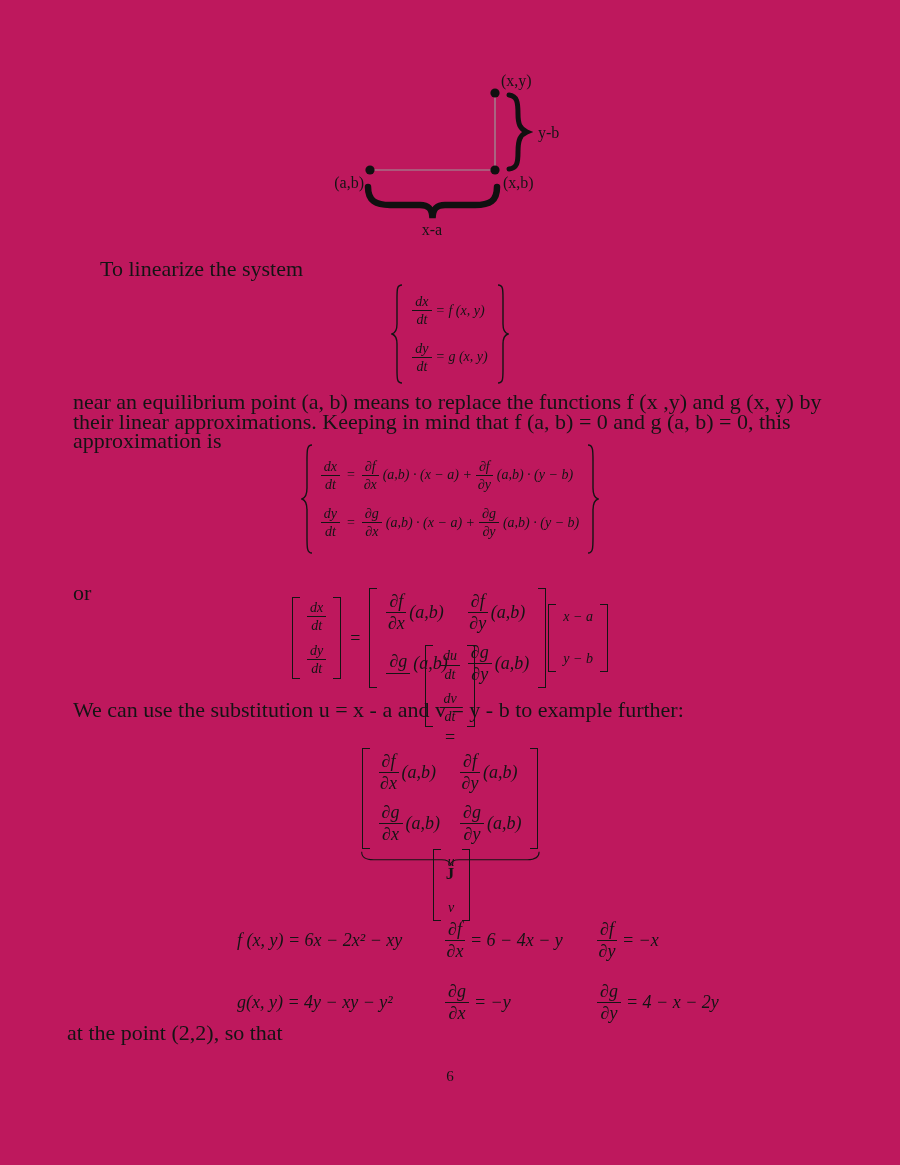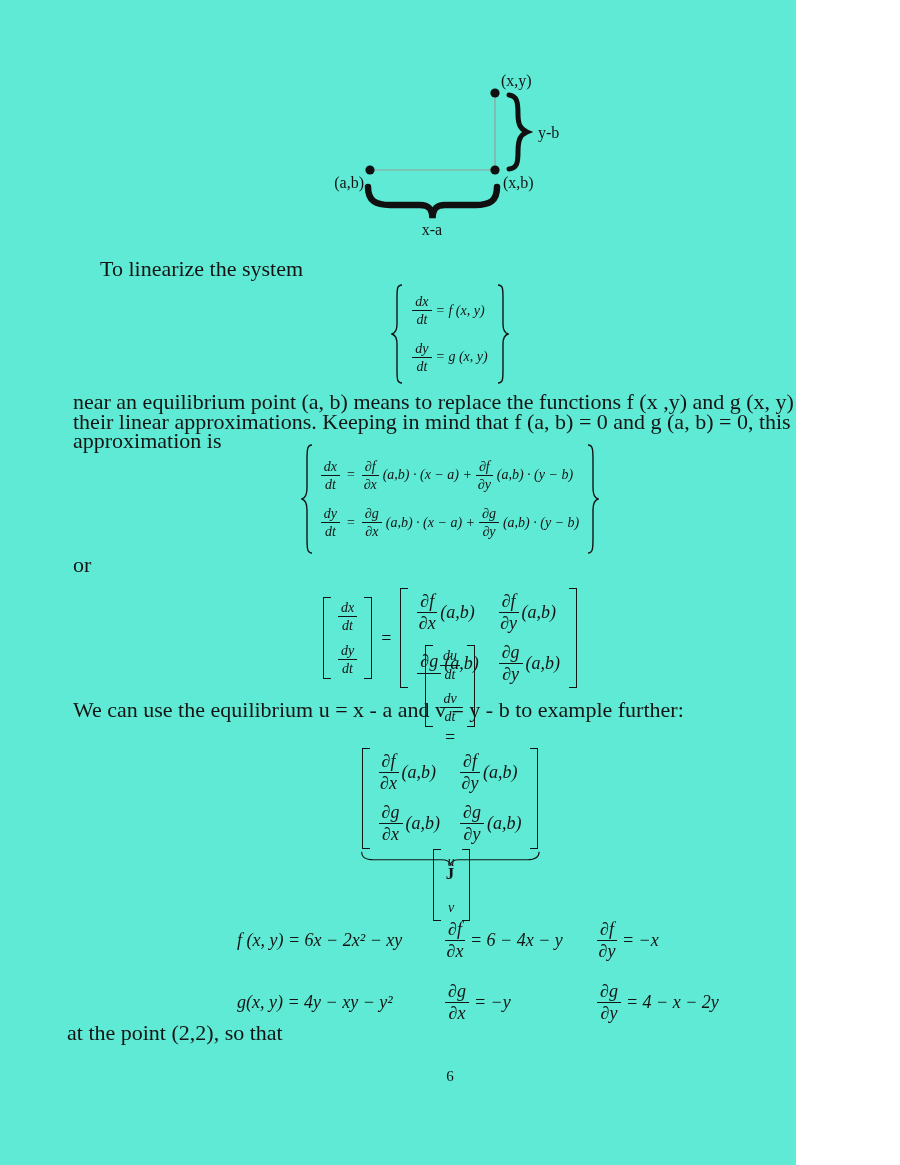--- a/index.html
+++ b/index.html
@@ -1,17 +1,17 @@
 <!DOCTYPE html>
 <html><head>
 <meta charset="utf-8">
 <style>
   html,body { margin:0; padding:0; background:#ffffff; }
   .page {
-    position:relative; width:796px; height:1165px; background:#5eead4;
+    position:relative; width:900px; height:1165px; background:#be185d;
     font-family:"Liberation Serif", serif; color:#141414; overflow:hidden;
   }
   .para { position:absolute; font-size:22px; line-height:19.5px; }
   .rm { font-style:normal; }
   .it { }
   .bf { font-weight:bold; font-style:normal; }
   .ul { text-decoration:underline; }
 
   
   .eqline { position:absolute; left:0; width:900px; display:flex; justify-content:center; align-items:center; }
@@ -148,21 +148,21 @@
             <span class="den">∂y</span>
           </span>
         <span>(a,b) · (y − b)</span>
       </div>
     </div>
     <svg class="cb" width="14" height="112" viewBox="0 0 14 112">
       <path d="M3 2 C8 2,8 7,8 18 L8 45 C8 52,10 55,13 56 C10 57,8 60,8 67 L8 94 C8 105,8 110,3 110"></path>
     </svg>
   </div>
 
-  <div class="para" style="left:73px; top:555px;">
+  <div class="para" style="left:73px; top:583px;">
     <span class="rm">or</span>
   </div>
 
   <div class="eqline" style="top:582px; height:112px;">
     <div class="vb">
       <span class="sq l"></span>
       <div class="vcol lhsv">
         <span class="frac math">
             <span class="num">dx</span>
             <span class="den">dt</span>
@@ -202,24 +202,32 @@
         <span class="jcell">
             <span class="frac">
               <span class="num">∂g</span>
               <span class="den">∂y</span>
             </span>
             <span>(a,b)</span>
           </span>
       </div>
       <span class="sq r"></span>
     </div>
+    <div class="vb" style="margin-left:2px;">
+      <span class="sq l"></span>
+      <div class="vcol vecv" style="gap:26px; align-items:flex-start;">
+        <span class="math">x − a</span>
+        <span class="math">y − b</span>
+      </div>
+      <span class="sq r"></span>
+    </div>
   </div>
 
   <div class="para" style="left:73px; top:700px; width:762px;">
-    <span class="rm">We can use the equilibrium </span><span class="it">u = x - a</span><span class="rm"> and </span><span class="it">v = y - b</span><span class="rm"> to example further:</span>
+    <span class="rm">We can use the substitution </span><span class="it">u = x - a</span><span class="rm"> and </span><span class="it">v = y - b</span><span class="rm"> to example further:</span>
   </div>
 
   <div class="eqline" style="top:727px; height:112px;flex-direction:column;">
     <div class="vb">
       <span class="sq l"></span>
       <div class="vcol lhsv">
         <span class="frac math">
             <span class="num">du</span>
             <span class="den">dt</span>
           </span>

